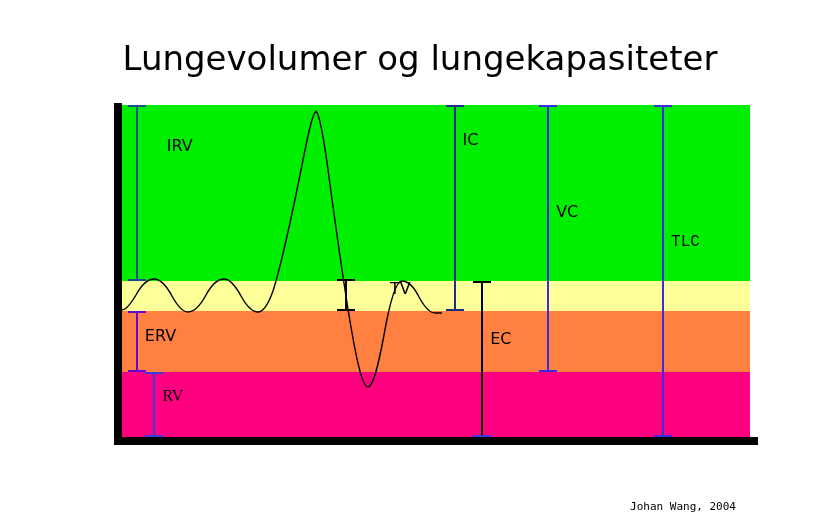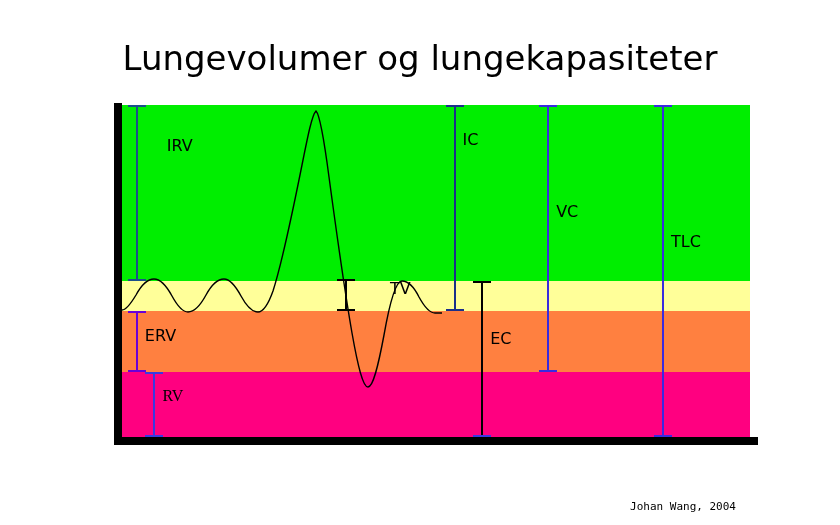--- a/index.html
+++ b/index.html
@@ -171,20 +171,20 @@
       <div class="stem" style="background:#3a2ae0;"></div>
       <div class="cap top" style="background:#3a2ae0;"></div>
       <div class="cap bot" style="background:#3a2ae0;"></div>
       <div class="lbl" style="top:20%;margin-top:46px;">VC</div>
     </div>
 
     <div class="bracket" style="left:86.0%;top:0%;height:100%;">
       <div class="stem" style="background:#3a2ae0;"></div>
       <div class="cap top" style="background:#3a2ae0;"></div>
       <div class="cap bot" style="background:#3a2ae0;"></div>
-      <div class="lbl" style="top:39%;">TLC</div>
+      <div class="lbl" style="top:39%;font-family:Liberation Mono, monospace;">TLC</div>
     </div>
 
   </div>
 
   <div class="credit">Johan Wang, 2004</div>
 
 </div>
 
 </body></html>

